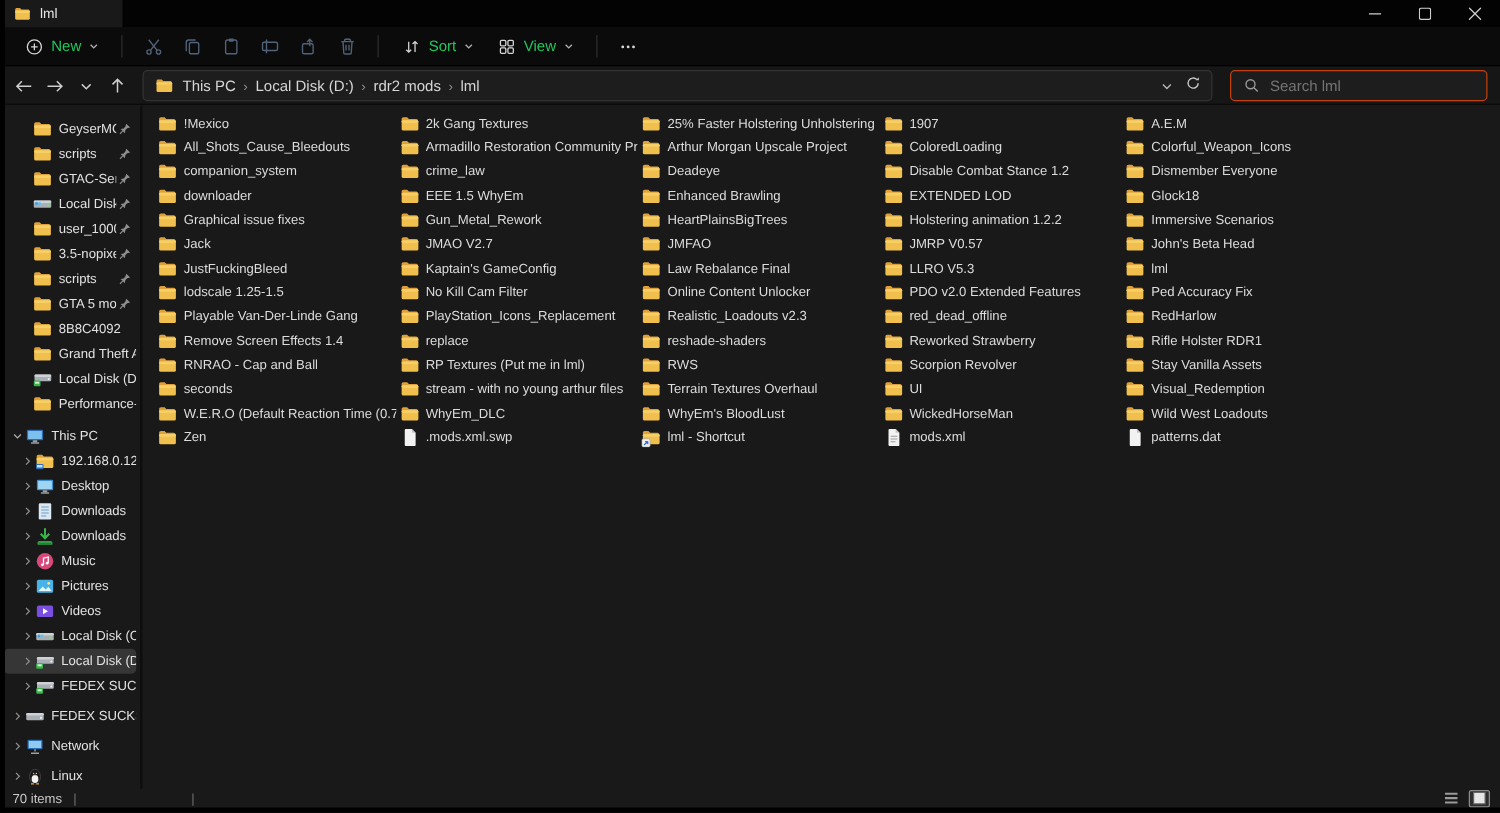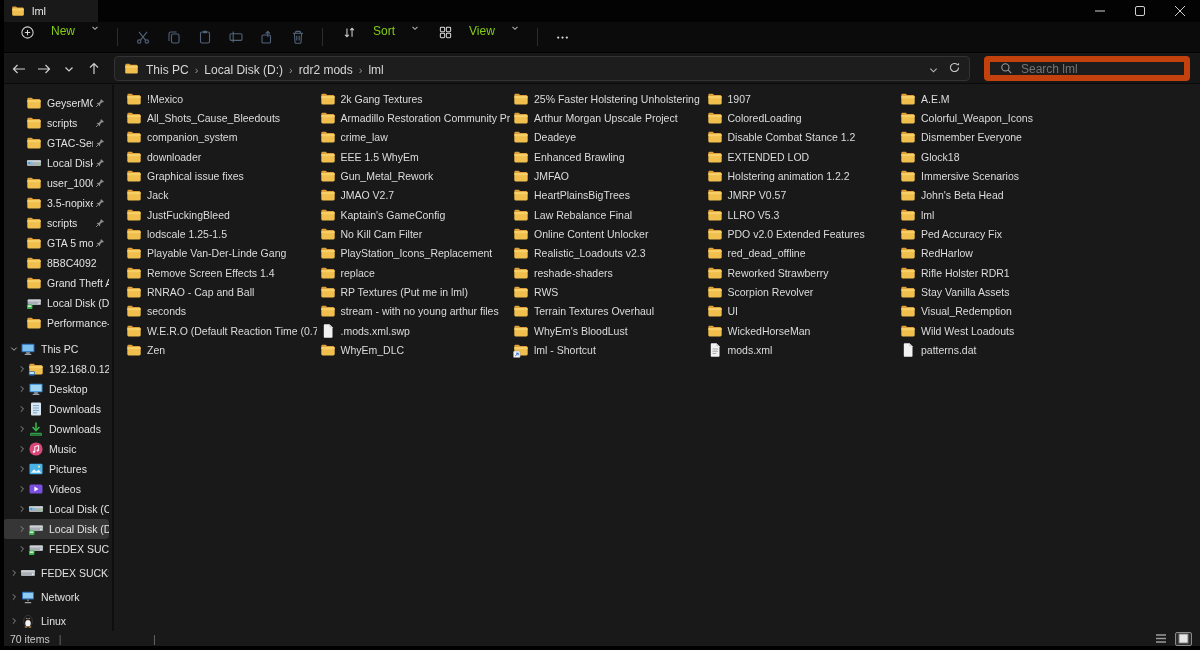--- a/index.html
+++ b/index.html
@@ -10,33 +10,33 @@
   .edge-bottom { position:absolute; left:0; bottom:0; width:100%; height:4px; background:#000; z-index:60; }
 
   
   .titlebar { position:absolute; top:0; left:0; width:100%; height:22px; background:#030303; display:flex; align-items:stretch; z-index:40; }
   .tab { width:98px; background:#191919; display:flex; align-items:center; gap:6px; padding-left:10px; font-size:11px; color:#e6e6e6; }
   .wincontrols { margin-left:auto; display:flex; }
   .winbtn { width:40px; height:22px; display:flex; align-items:center; justify-content:center; }
 
   
   .toolbar { position:absolute; top:22px; left:0; width:100%; height:31px; background:#0b0b0b; border-bottom:1px solid #000; display:flex; align-items:center; padding-left:10px; z-index:40; }
-  .tbtn { display:flex; gap:16px; height:26px; padding:0 9px; border-radius:4px; color:#84cc16; font-size:12px; }
+  .tbtn { display:flex; align-items:center; gap:6px; height:26px; padding:0 9px; border-radius:4px; color:#22c55e; font-size:12px; }
   .tibtn { width:31px; height:26px; display:flex; align-items:center; justify-content:center; border-radius:4px; }
   .tsep { width:1px; height:18px; background:#2c2c2c; margin:0 9px; }
   .chev { display:inline-flex; }
 
   
   .navbar { position:absolute; top:54px; left:0; width:100%; height:30px; background:#161616; border-bottom:1px solid #0a0a0a; display:flex; align-items:center; padding:0 10px 0 6px; z-index:40; }
   .navbtn { width:25px; height:24px; display:flex; align-items:center; justify-content:center; color:#cfcfcf; font-size:14px; border-radius:4px; }
   .addressbar { flex:1; height:25px; margin:0 14px 0 8px; background:#1d1d1d; border:1px solid #333; border-radius:4px; display:flex; align-items:center; padding:0 4px 0 8px; gap:2px; }
   .crumb { font-size:12px; color:#d6d6d6; padding:0 5px; white-space:nowrap; }
   .crumb-sep { color:#8f8f8f; font-size:11px; padding:0 1px; }
   .abar-right { margin-left:auto; display:flex; align-items:center; gap:10px; padding-right:4px; }
-  .searchbox { width:206px; height:25px; background:#1d1d1d; border:6px solid #c2410c; border-radius:4px; display:flex; align-items:center; gap:8px; padding:0 10px; }
+  .searchbox { width:206px; height:25px; background:#1d1d1d; border:1px solid #c2410c; border-radius:4px; display:flex; align-items:center; gap:8px; padding:0 10px; }
   .searchbox input { background:transparent; border:none; outline:none; color:#9a9a9a; font-size:12px; width:150px; font-family:"Liberation Sans", sans-serif; }
 
   
   .content { position:absolute; top:85px; left:0; right:0; bottom:17px; display:flex; }
   .sidebar { width:112px; flex:none; padding-top:8px; overflow:hidden; position:relative; }
   .sb-divider { width:2px; background:#0e0e0e; flex:none; }
   .main { flex:1; position:relative; overflow:hidden; }
 
   .srow { height:20px; display:flex; align-items:center; margin:0 3px; border-radius:4px; font-size:10.5px; color:#e2e2e2; white-space:nowrap; overflow:hidden; }
   .srow.sel { background:#363636; }
@@ -910,44 +910,44 @@
                 <path d="M1.3 4.2c0-.8.6-1.4 1.4-1.4h3l1.4 1.3h5.9c.8 0 1.4.6 1.4 1.4v.8H1.3z" fill="#dfa03a"></path>
                 <rect x="1.3" y="5.1" width="13.4" height="8.3" rx="1.3" fill="#f0bf4d"></rect>
                 <rect x="1.3" y="5.1" width="13.4" height="2.2" rx="1.1" fill="#f6cf66"></rect>
               </svg>
             </span>
             <span>stream - with no young arthur files</span>
           </div>
           <div class="fitem">
             <span class="icn" style="position:relative">
               <svg width="16" height="16" viewBox="0 0 16 16">
+                <path d="M1.3 4.2c0-.8.6-1.4 1.4-1.4h3l1.4 1.3h5.9c.8 0 1.4.6 1.4 1.4v.8H1.3z" fill="#dfa03a"></path>
+                <rect x="1.3" y="5.1" width="13.4" height="8.3" rx="1.3" fill="#f0bf4d"></rect>
+                <rect x="1.3" y="5.1" width="13.4" height="2.2" rx="1.1" fill="#f6cf66"></rect>
+              </svg>
+            </span>
+            <span>WhyEm_DLC</span>
+          </div>
+          <div class="fitem">
+            <span class="icn" style="position:relative">
+              <svg width="16" height="16" viewBox="0 0 16 16">
                 <path d="M4.6 1.2h4.9l3 3v9.8c0 .5-.4.8-.8.8H4.6c-.5 0-.8-.3-.8-.8V2c0-.5.3-.8.8-.8z" fill="#f2f2f2"></path>
                 <path d="M9.5 1.2l3 3h-3z" fill="#c4c4c4"></path>
               </svg>
             </span>
             <span>.mods.xml.swp</span>
           </div>
           <div class="fitem">
             <span class="icn" style="position:relative">
               <svg width="16" height="16" viewBox="0 0 16 16">
                 <path d="M1.3 4.2c0-.8.6-1.4 1.4-1.4h3l1.4 1.3h5.9c.8 0 1.4.6 1.4 1.4v.8H1.3z" fill="#dfa03a"></path>
                 <rect x="1.3" y="5.1" width="13.4" height="8.3" rx="1.3" fill="#f0bf4d"></rect>
                 <rect x="1.3" y="5.1" width="13.4" height="2.2" rx="1.1" fill="#f6cf66"></rect>
               </svg>
             </span>
-            <span>WhyEm_DLC</span>
-          </div>
-          <div class="fitem">
-            <span class="icn" style="position:relative">
-              <svg width="16" height="16" viewBox="0 0 16 16">
-                <path d="M1.3 4.2c0-.8.6-1.4 1.4-1.4h3l1.4 1.3h5.9c.8 0 1.4.6 1.4 1.4v.8H1.3z" fill="#dfa03a"></path>
-                <rect x="1.3" y="5.1" width="13.4" height="8.3" rx="1.3" fill="#f0bf4d"></rect>
-                <rect x="1.3" y="5.1" width="13.4" height="2.2" rx="1.1" fill="#f6cf66"></rect>
-              </svg>
-            </span>
             <span>25% Faster Holstering Unholstering</span>
           </div>
           <div class="fitem">
             <span class="icn" style="position:relative">
               <svg width="16" height="16" viewBox="0 0 16 16">
                 <path d="M1.3 4.2c0-.8.6-1.4 1.4-1.4h3l1.4 1.3h5.9c.8 0 1.4.6 1.4 1.4v.8H1.3z" fill="#dfa03a"></path>
                 <rect x="1.3" y="5.1" width="13.4" height="8.3" rx="1.3" fill="#f0bf4d"></rect>
                 <rect x="1.3" y="5.1" width="13.4" height="2.2" rx="1.1" fill="#f6cf66"></rect>
               </svg>
             </span>
@@ -974,31 +974,31 @@
             <span>Enhanced Brawling</span>
           </div>
           <div class="fitem">
             <span class="icn" style="position:relative">
               <svg width="16" height="16" viewBox="0 0 16 16">
                 <path d="M1.3 4.2c0-.8.6-1.4 1.4-1.4h3l1.4 1.3h5.9c.8 0 1.4.6 1.4 1.4v.8H1.3z" fill="#dfa03a"></path>
                 <rect x="1.3" y="5.1" width="13.4" height="8.3" rx="1.3" fill="#f0bf4d"></rect>
                 <rect x="1.3" y="5.1" width="13.4" height="2.2" rx="1.1" fill="#f6cf66"></rect>
               </svg>
             </span>
+            <span>HeartPlainsBigTrees</span>
+          </div>
+          <div class="fitem">
+            <span class="icn" style="position:relative">
+              <svg width="16" height="16" viewBox="0 0 16 16">
+                <path d="M1.3 4.2c0-.8.6-1.4 1.4-1.4h3l1.4 1.3h5.9c.8 0 1.4.6 1.4 1.4v.8H1.3z" fill="#dfa03a"></path>
+                <rect x="1.3" y="5.1" width="13.4" height="8.3" rx="1.3" fill="#f0bf4d"></rect>
+                <rect x="1.3" y="5.1" width="13.4" height="2.2" rx="1.1" fill="#f6cf66"></rect>
+              </svg>
+            </span>
             <span>JMFAO</span>
-          </div>
-          <div class="fitem">
-            <span class="icn" style="position:relative">
-              <svg width="16" height="16" viewBox="0 0 16 16">
-                <path d="M1.3 4.2c0-.8.6-1.4 1.4-1.4h3l1.4 1.3h5.9c.8 0 1.4.6 1.4 1.4v.8H1.3z" fill="#dfa03a"></path>
-                <rect x="1.3" y="5.1" width="13.4" height="8.3" rx="1.3" fill="#f0bf4d"></rect>
-                <rect x="1.3" y="5.1" width="13.4" height="2.2" rx="1.1" fill="#f6cf66"></rect>
-              </svg>
-            </span>
-            <span>HeartPlainsBigTrees</span>
           </div>
           <div class="fitem">
             <span class="icn" style="position:relative">
               <svg width="16" height="16" viewBox="0 0 16 16">
                 <path d="M1.3 4.2c0-.8.6-1.4 1.4-1.4h3l1.4 1.3h5.9c.8 0 1.4.6 1.4 1.4v.8H1.3z" fill="#dfa03a"></path>
                 <rect x="1.3" y="5.1" width="13.4" height="8.3" rx="1.3" fill="#f0bf4d"></rect>
                 <rect x="1.3" y="5.1" width="13.4" height="2.2" rx="1.1" fill="#f6cf66"></rect>
               </svg>
             </span>
             <span>Law Rebalance Final</span>

